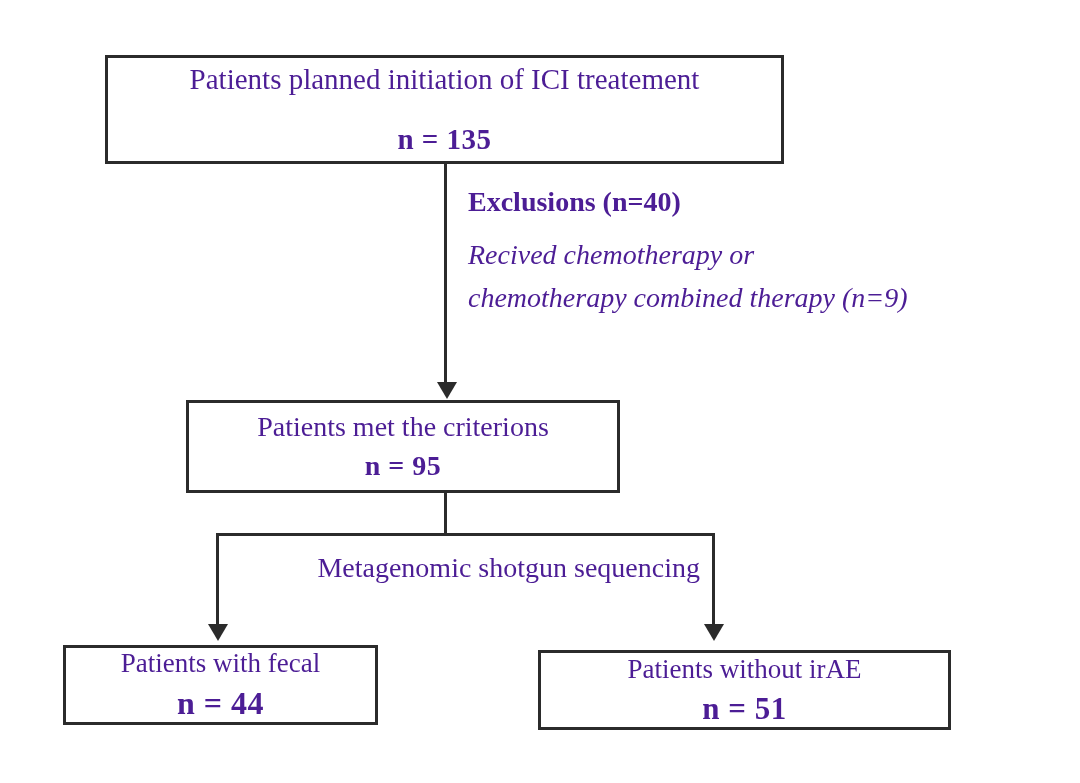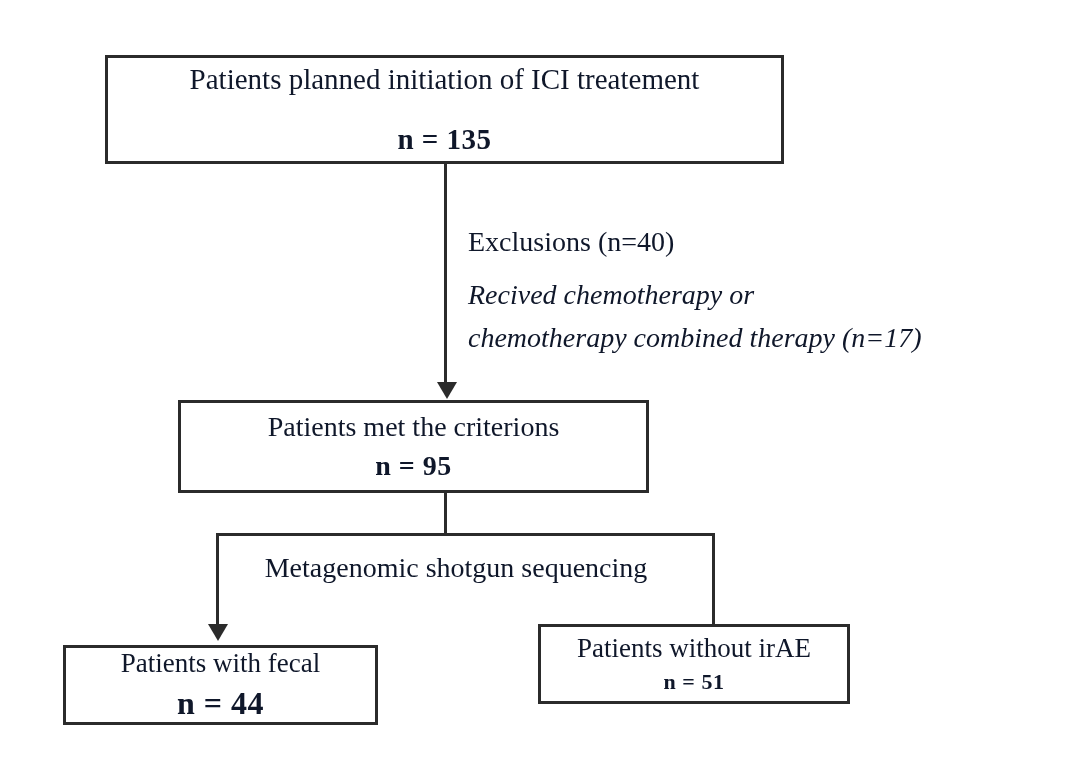--- a/index.html
+++ b/index.html
@@ -6,21 +6,21 @@
     margin: 0;
     padding: 0;
     background: #ffffff;
   }
   #canvas {
     position: relative;
     width: 1080px;
     height: 783px;
     background: #ffffff;
     font-family: "Liberation Serif", "DejaVu Serif", serif;
-    color: #0f172a;
+    color: #4c1d95;
     overflow: hidden;
   }
 
   
   .node {
     position: absolute;
     box-sizing: border-box;
     border: 3px solid #2b2b2b;
     background: #ffffff;
     display: flex;
@@ -40,31 +40,31 @@
     font-weight: bold;
     letter-spacing: 0.5px;
     margin-top: 4px;
     white-space: nowrap;
   }
 
   #node-top      { left: 105px; top: 55px;  width: 679px; height: 109px; }
   #node-top .title { font-size: 29px; }
   #node-top .count { font-size: 29px; margin-top: 24px; }
 
-  #node-criteria { left: 178px; top: 400px; width: 471px; height: 93px; }
+  #node-criteria { left: 186px; top: 400px; width: 434px; height: 93px; }
   #node-criteria .title { font-size: 28px; }
   #node-criteria .count { font-size: 28px; }
 
   #node-irae-yes { left: 63px;  top: 645px; width: 315px; height: 80px; }
   #node-irae-yes .title { font-size: 27px; }
   #node-irae-yes .count { font-size: 32px; }
 
-  #node-irae-no  { left: 538px; top: 624px; width: 312px; height: 80px; }
+  #node-irae-no  { left: 538px; top: 650px; width: 413px; height: 80px; }
   #node-irae-no .title { font-size: 27px; }
-  #node-irae-no .count { font-size: 22px; text-align: center; }
+  #node-irae-no .count { font-size: 31px; text-align: center; }
 
   
   .vline {
     position: absolute;
     width: 3px;
     background: #2b2b2b;
   }
   .hline {
     position: absolute;
     height: 3px;
@@ -97,40 +97,39 @@
 
   
   #exclusions {
     position: absolute;
     left: 468px;
     top: 186px;
     width: 570px;
   }
   #exclusions .excl-head {
     font-size: 28px;
-    font-weight: normal;
+    font-weight: bold;
     white-space: nowrap;
     margin-bottom: 16px;
-    margin-top: 40px;
   }
   #exclusions .excl-line {
     font-size: 28px;
     font-weight: 400;
     line-height: 1.52;
     white-space: nowrap;
     font-style: italic;
   }
   #exclusions .excl-gap { height: 11px; }
 
   #seq-label {
     position: absolute;
-    left: 220px;
+    left: 228px;
     top: 550px;
     width: 472px;
-    text-align: center;
+    text-align: right;
     line-height: 1.28;
   }
   #seq-label .seq-line {
     font-size: 28px;
     font-weight: 400;
     white-space: nowrap;
   }
 </style>
 </head>
 <body>
@@ -150,21 +149,21 @@
   <div class="arrowhead" id="edge-right-arrow"></div>
 
   <div class="node" id="node-top">
     <div class="title">Patients planned initiation of ICI treatement</div>
     <div class="count">n = 135</div>
   </div>
 
   <div id="exclusions">
     <div class="excl-head">Exclusions (n=40)</div>
     <div class="excl-line">Recived chemotherapy or</div>
-    <div class="excl-line">chemotherapy combined therapy (n=17)</div>
+    <div class="excl-line">chemotherapy combined therapy (n=9)</div>
     <div class="excl-gap"></div>
   </div>
 
   <div class="node" id="node-criteria">
     <div class="title">Patients met the criterions</div>
     <div class="count">n = 95</div>
   </div>
 
   <div id="seq-label">
     <div class="seq-line">Metagenomic shotgun sequencing</div>

